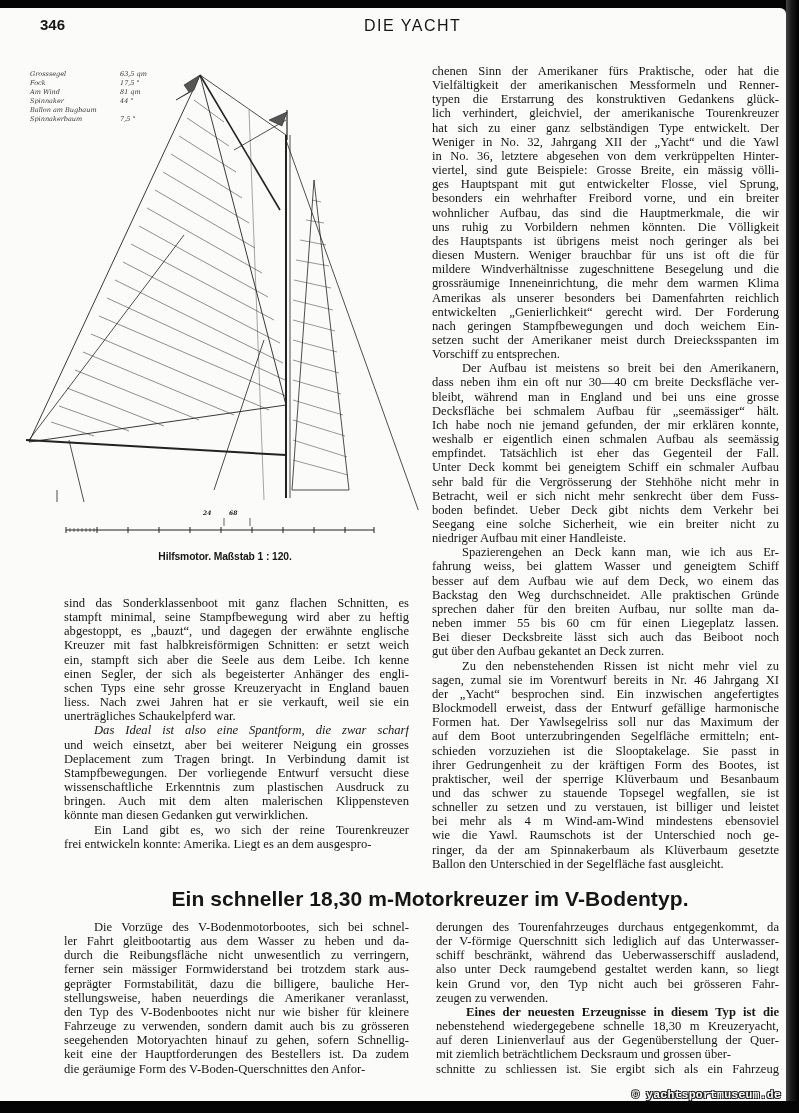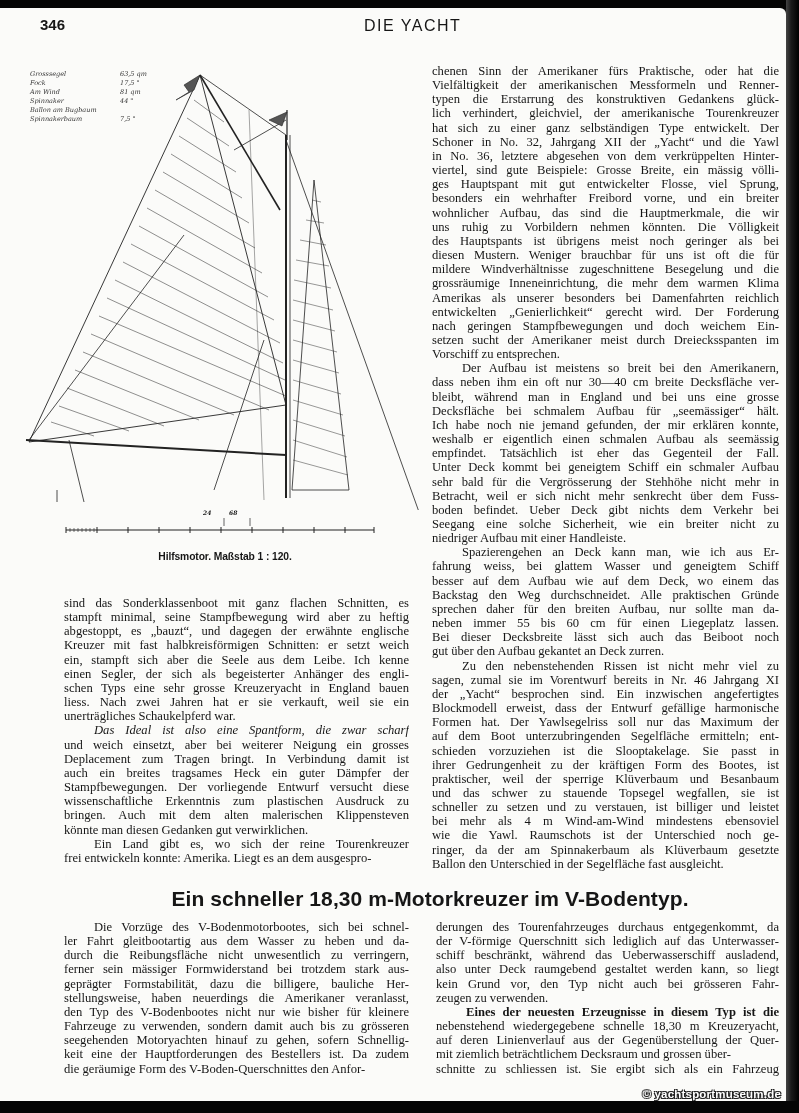--- a/index.html
+++ b/index.html
@@ -62,21 +62,21 @@
     .article-title {
       position: absolute; left: 150px; top: 887px; width: 560px; text-align: center;
       font-family: "Liberation Sans", sans-serif; font-weight: bold; font-size: 21px; letter-spacing: 0.1px;
     }
 
     .col-left-bot { left: 64px; top: 920px; width: 345px; }
     .col-right-bot { left: 436px; top: 920px; width: 343px; }
 
     .watermark {
       position: absolute; right: 18px; top: 1088px;
-      font-family: Liberation Sans, sans-serif; font-size: 11.5px; font-weight: bold; color: #fff;
+      font-family: Liberation Mono, monospace; font-size: 11.5px; font-weight: bold; color: #fff;
       text-shadow: -1px -1px 0 #222, 1px -1px 0 #222, -1px 1px 0 #222, 1px 1px 0 #222;
       letter-spacing: 0.2px;
       padding-left: 46px;
     }
   </style>
 </head>
 <body>
 
 <div class="edge-top"></div>
 <div class="scan">
@@ -237,21 +237,21 @@
   <div>Hilfsmotor.   Maßstab 1 : 120.</div>
 </div>
 
 <div class="col col-right-top" id="col-rt">
     <p>
       <span class="ln">chenen Sinn der Amerikaner fürs Praktische, oder hat die</span>
       <span class="ln">Vielfältigkeit der amerikanischen Messformeln und Renner-</span>
       <span class="ln">typen die Erstarrung des konstruktiven Gedankens glück-</span>
       <span class="ln">lich verhindert, gleichviel, der amerikanische Tourenkreuzer</span>
       <span class="ln">hat sich zu einer ganz selbständigen Type entwickelt. Der</span>
-      <span class="ln">Schoner in No. 32, Jahrgang XII der „Yacht“ und die Yawl</span>
+      <span class="ln">Weniger in No. 32, Jahrgang XII der „Yacht“ und die Yawl</span>
       <span class="ln">in No. 36, letztere abgesehen von dem verkrüppelten Hinter-</span>
       <span class="ln">viertel, sind gute Beispiele: Grosse Breite, ein mässig völli-</span>
       <span class="ln">ges Hauptspant mit gut entwickelter Flosse, viel Sprung,</span>
       <span class="ln">besonders ein wehrhafter Freibord vorne, und ein breiter</span>
       <span class="ln">wohnlicher Aufbau, das sind die Hauptmerkmale, die wir</span>
       <span class="ln">uns ruhig zu Vorbildern nehmen könnten. Die Völligkeit</span>
       <span class="ln">des Hauptspants ist übrigens meist noch geringer als bei</span>
       <span class="ln">diesen Mustern. Weniger brauchbar für uns ist oft die für</span>
       <span class="ln">mildere Windverhältnisse zugeschnittene Besegelung und die</span>
       <span class="ln">grossräumige Inneneinrichtung, die mehr dem warmen Klima</span>
@@ -314,21 +314,20 @@
       <span class="ln">ein, stampft sich aber die Seele aus dem Leibe. Ich kenne</span>
       <span class="ln">einen Segler, der sich als begeisterter Anhänger des engli-</span>
       <span class="ln">schen Typs eine sehr grosse Kreuzeryacht in England bauen</span>
       <span class="ln">liess. Nach zwei Jahren hat er sie verkauft, weil sie ein</span>
       <span class="ln last">unerträgliches Schaukelpferd war.</span>
     </p>
     <p>
       <span class="ln" style="text-indent: 30px; font-style: italic;">Das Ideal ist also eine Spantform, die zwar scharf</span>
       <span class="ln">und weich einsetzt, aber bei weiterer Neigung ein grosses</span>
       <span class="ln">Deplacement zum Tragen bringt. In Verbindung damit ist</span>
-      <span class="ln">auch ein breites tragsames Heck ein guter Dämpfer der</span>
       <span class="ln">Stampfbewegungen. Der vorliegende Entwurf versucht diese</span>
       <span class="ln">wissenschaftliche Erkenntnis zum plastischen Ausdruck zu</span>
       <span class="ln">bringen. Auch mit dem alten malerischen Klippensteven</span>
       <span class="ln last">könnte man diesen Gedanken gut verwirklichen.</span>
     </p>
     <p>
       <span class="ln" style="text-indent: 30px;">Ein Land gibt es, wo sich der reine Tourenkreuzer</span>
       <span class="ln last">frei entwickeln konnte: Amerika. Liegt es an dem ausgespro-</span>
     </p>
   </div>

